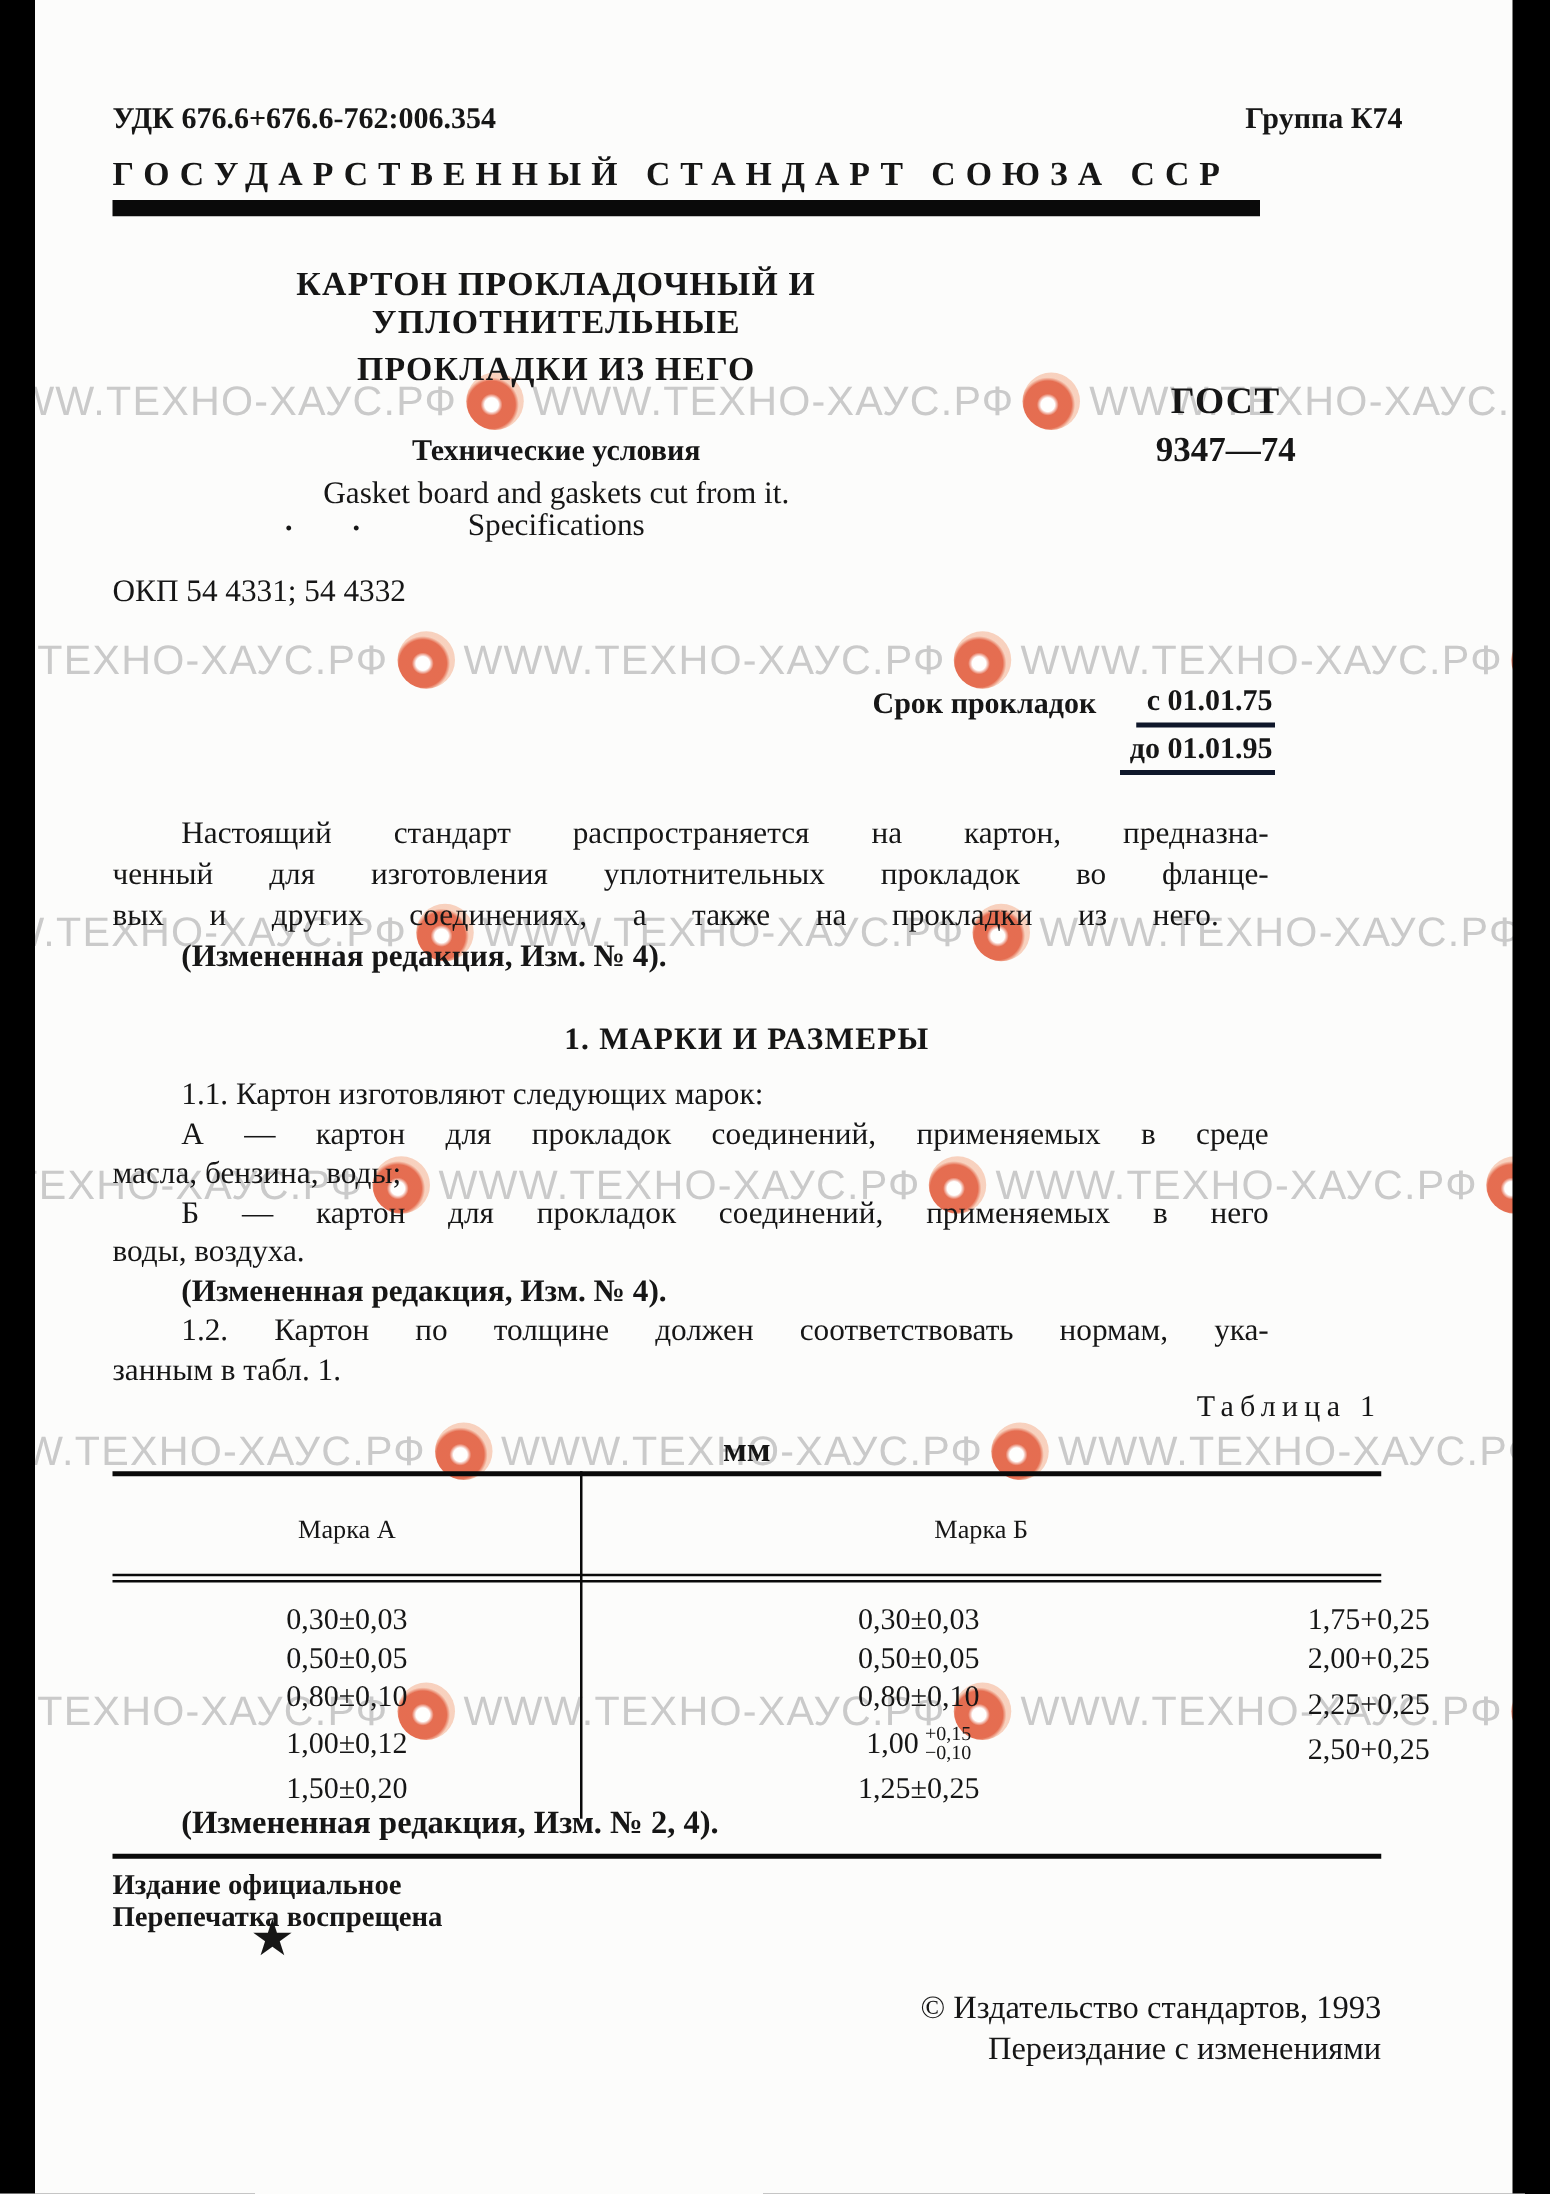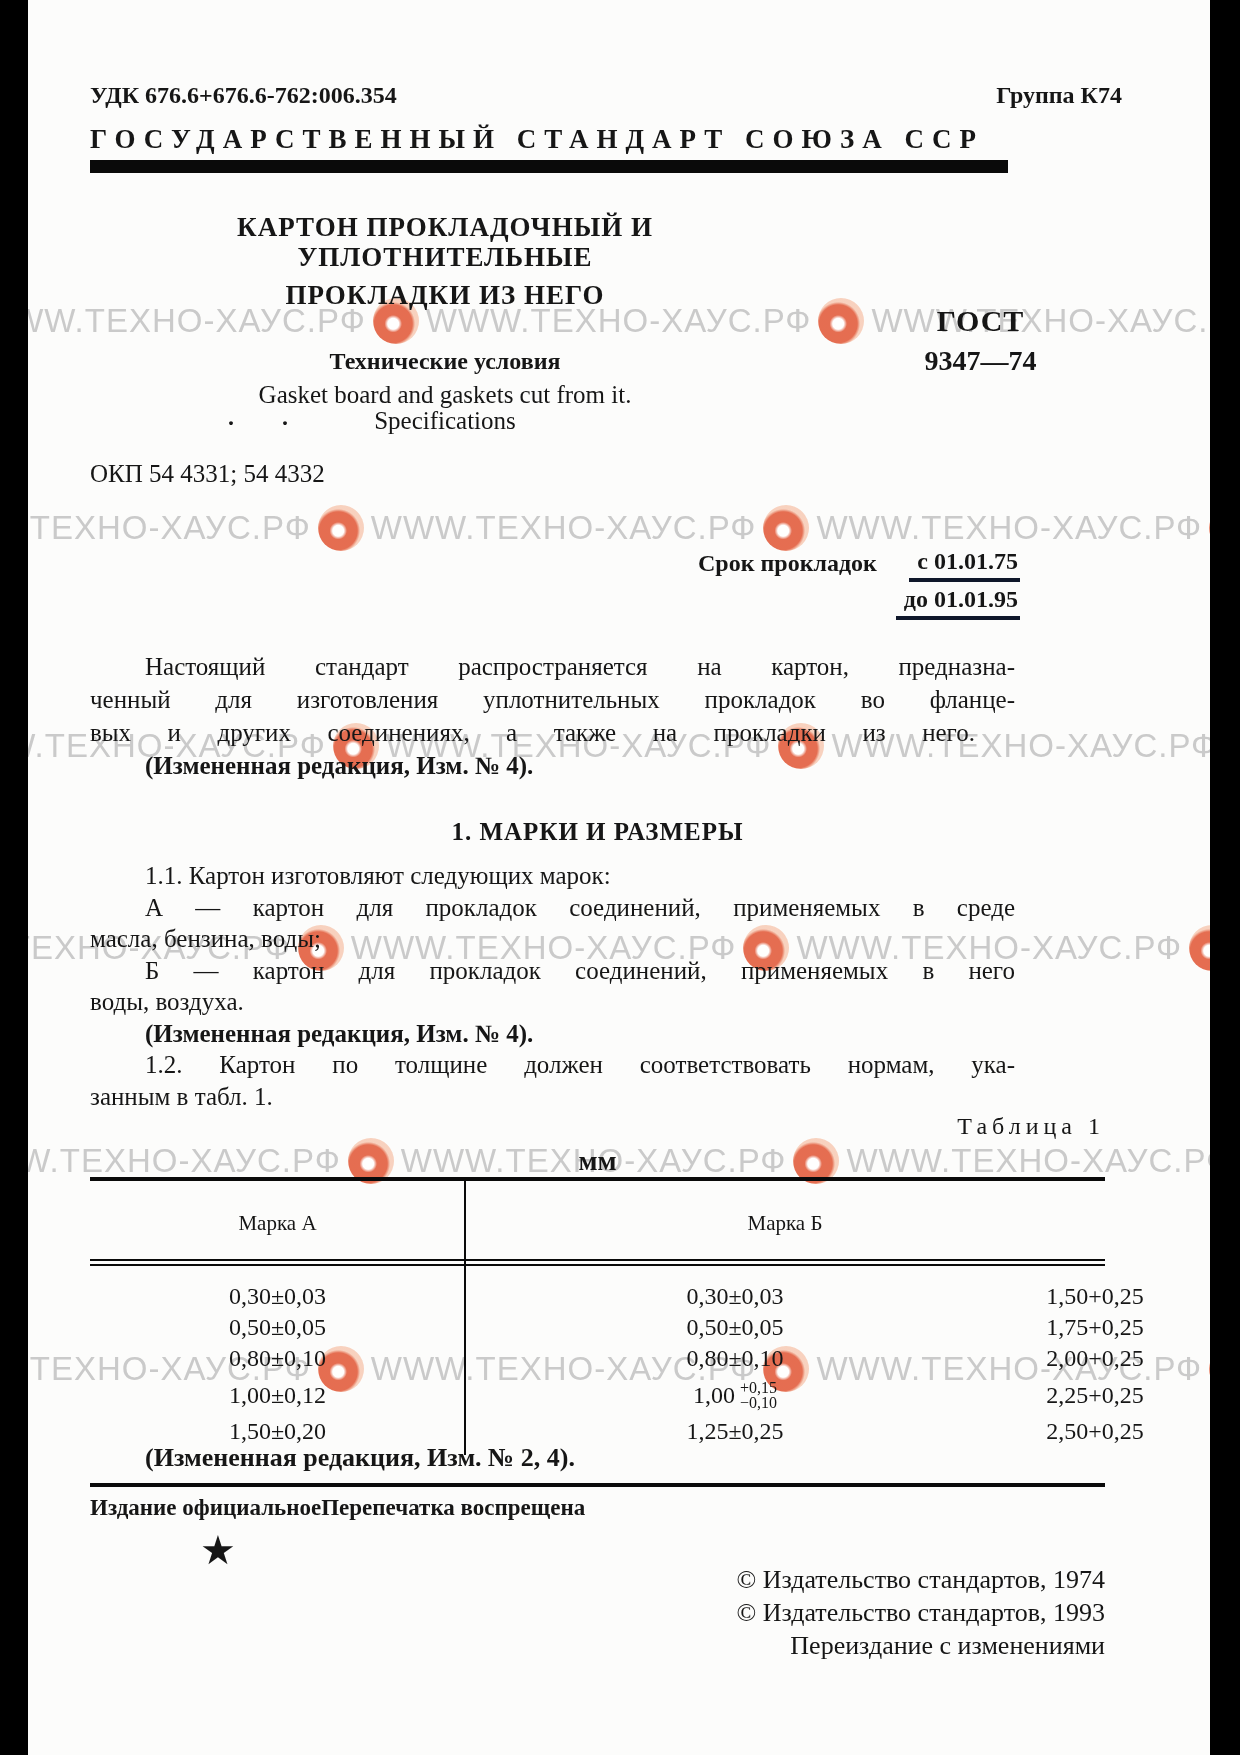--- a/index.html
+++ b/index.html
@@ -84,22 +84,22 @@
   .tv{height:31px;line-height:31px;}
   .tv.r4{height:42px;line-height:42px;}
   .tv.special{display:flex;align-items:center;justify-content:center;}
   .tolstack{display:inline-flex;flex-direction:column;font-size:16px;line-height:15px;
             margin-left:5px;text-align:left;}
   .table-note{top:1443px;left:145px;font-size:26px;font-weight:bold;}
 
   
   .footer{top:1483px;left:90px;width:1015px;}
   .frule{height:4px;background:#0a0a0a;}
-  .frow{display:flex;justify-content:flex-start;margin-top:8px;
-        font-size:23px;font-weight:bold;}
+  .frow{display:flex;justify-content:center;margin-top:8px;
+        font-size:23px;font-weight:bold;flex-direction:column;}
   .fstar{position:absolute;left:110px;top:48px;font-size:40px;line-height:40px;}
   .fcopy{margin-top:42px;text-align:right;padding-right:0;font-size:26px;line-height:33px;}
 </style>
 </head>
 <body>
 
 <div class="page">
   <div class="wm-layer" id="wm-layer">
       <div class="wm-row" style="top: 298px; left: -20px;"><span class="wm-text">WWW.ТЕХНО-ХАУС.РФ</span><span class="wm-flame"></span><span class="wm-text">WWW.ТЕХНО-ХАУС.РФ</span><span class="wm-flame"></span><span class="wm-text">WWW.ТЕХНО-ХАУС.РФ</span></div>
       <div class="wm-row" style="top: 505px; left: -75px;"><span class="wm-text">WWW.ТЕХНО-ХАУС.РФ</span><span class="wm-flame"></span><span class="wm-text">WWW.ТЕХНО-ХАУС.РФ</span><span class="wm-flame"></span><span class="wm-text">WWW.ТЕХНО-ХАУС.РФ</span><span class="wm-flame"></span></div>
@@ -188,39 +188,37 @@
           <span>1,00</span>
           <span class="tolstack">
             <span>+0,15</span>
             <span>−0,10</span>
           </span>
         </div>
         <div class="tv">1,25±0,25</div>
       </div>
 
       <div class="tcol tcol-b2">
-        <div class="tv">1,50+0,25</div>
         <div class="tv">1,75+0,25</div>
         <div class="tv">2,00+0,25</div>
         <div class="tv r4">2,25+0,25</div>
         <div class="tv">2,50+0,25</div>
       </div>
     </div>
 
     <div class="abs table-note">(Измененная редакция, Изм. № 2, 4).</div>
 
     <div class="abs footer">
       <div class="frule"></div>
       <div class="frow">
         <span>Издание официальное</span>
         <span>Перепечатка воспрещена</span>
       </div>
       <div class="fstar">★</div>
       <div class="fcopy">
-        <div>© Издательство стандартов, 1974</div>
         <div>© Издательство стандартов, 1993</div>
         <div>Переиздание с изменениями</div>
       </div>
     </div>
 
   </div>
 
   <div class="edge edge-left"></div>
   <div class="edge edge-right"></div>
 </div>

